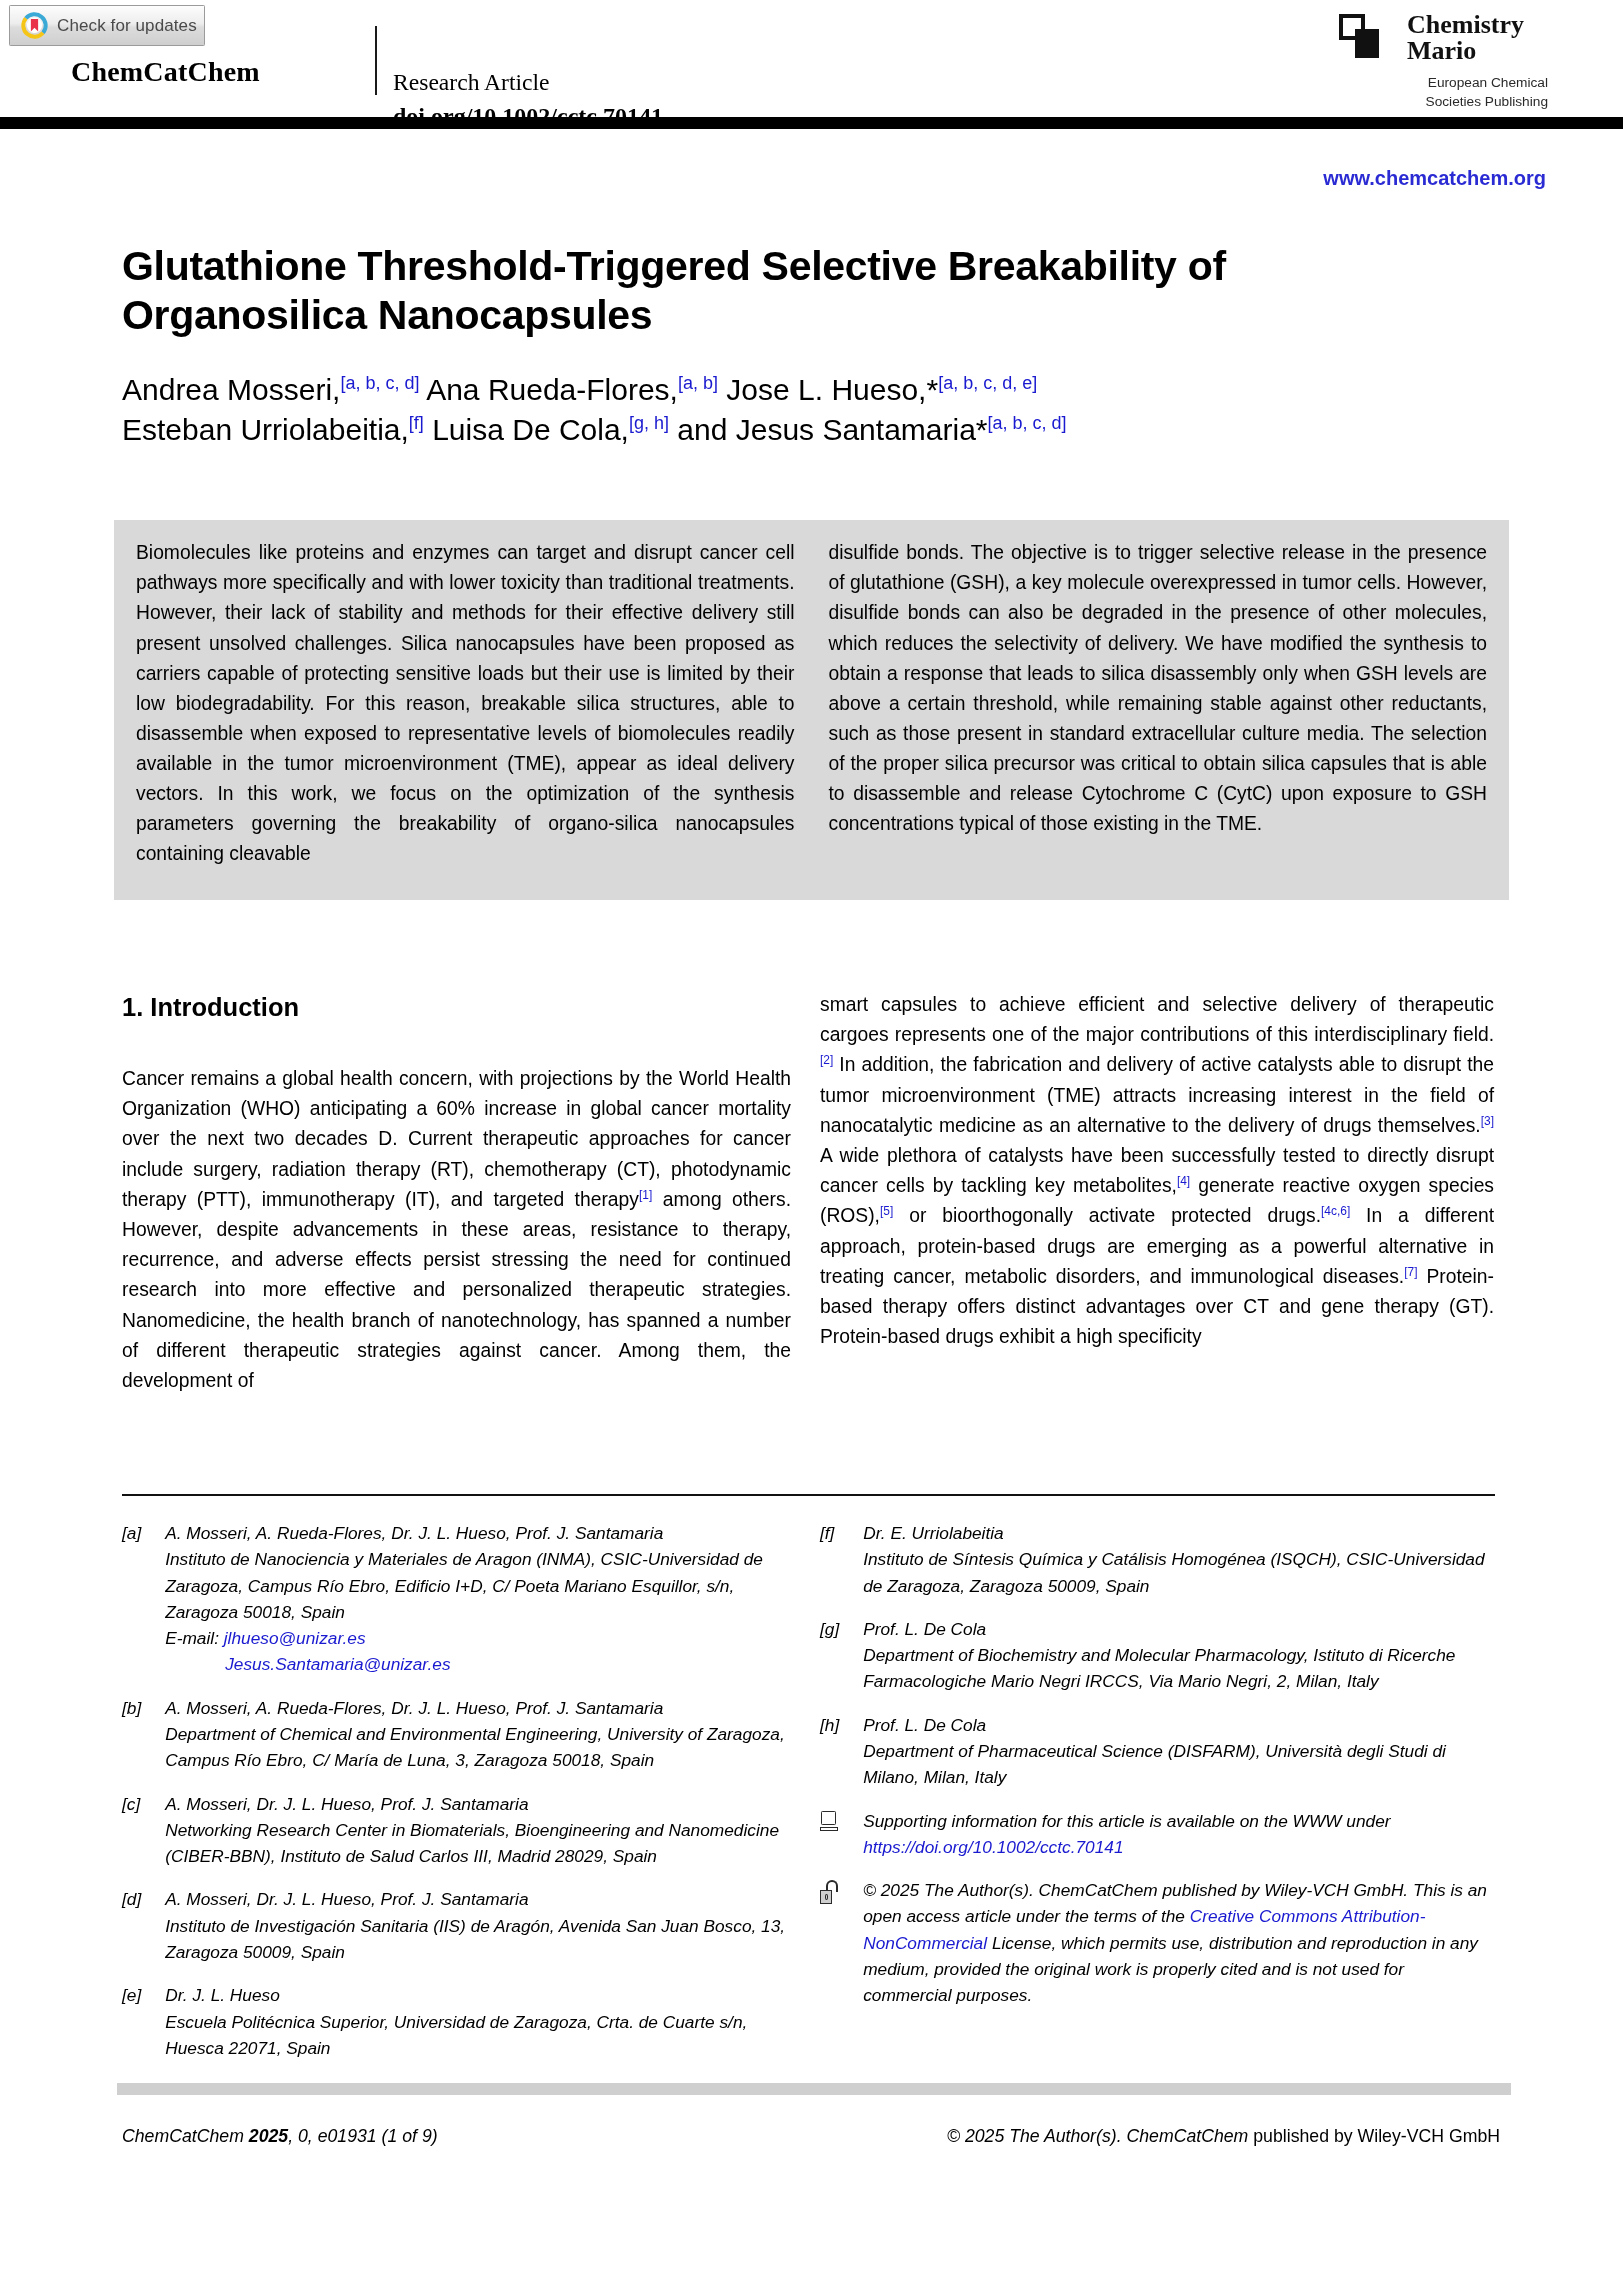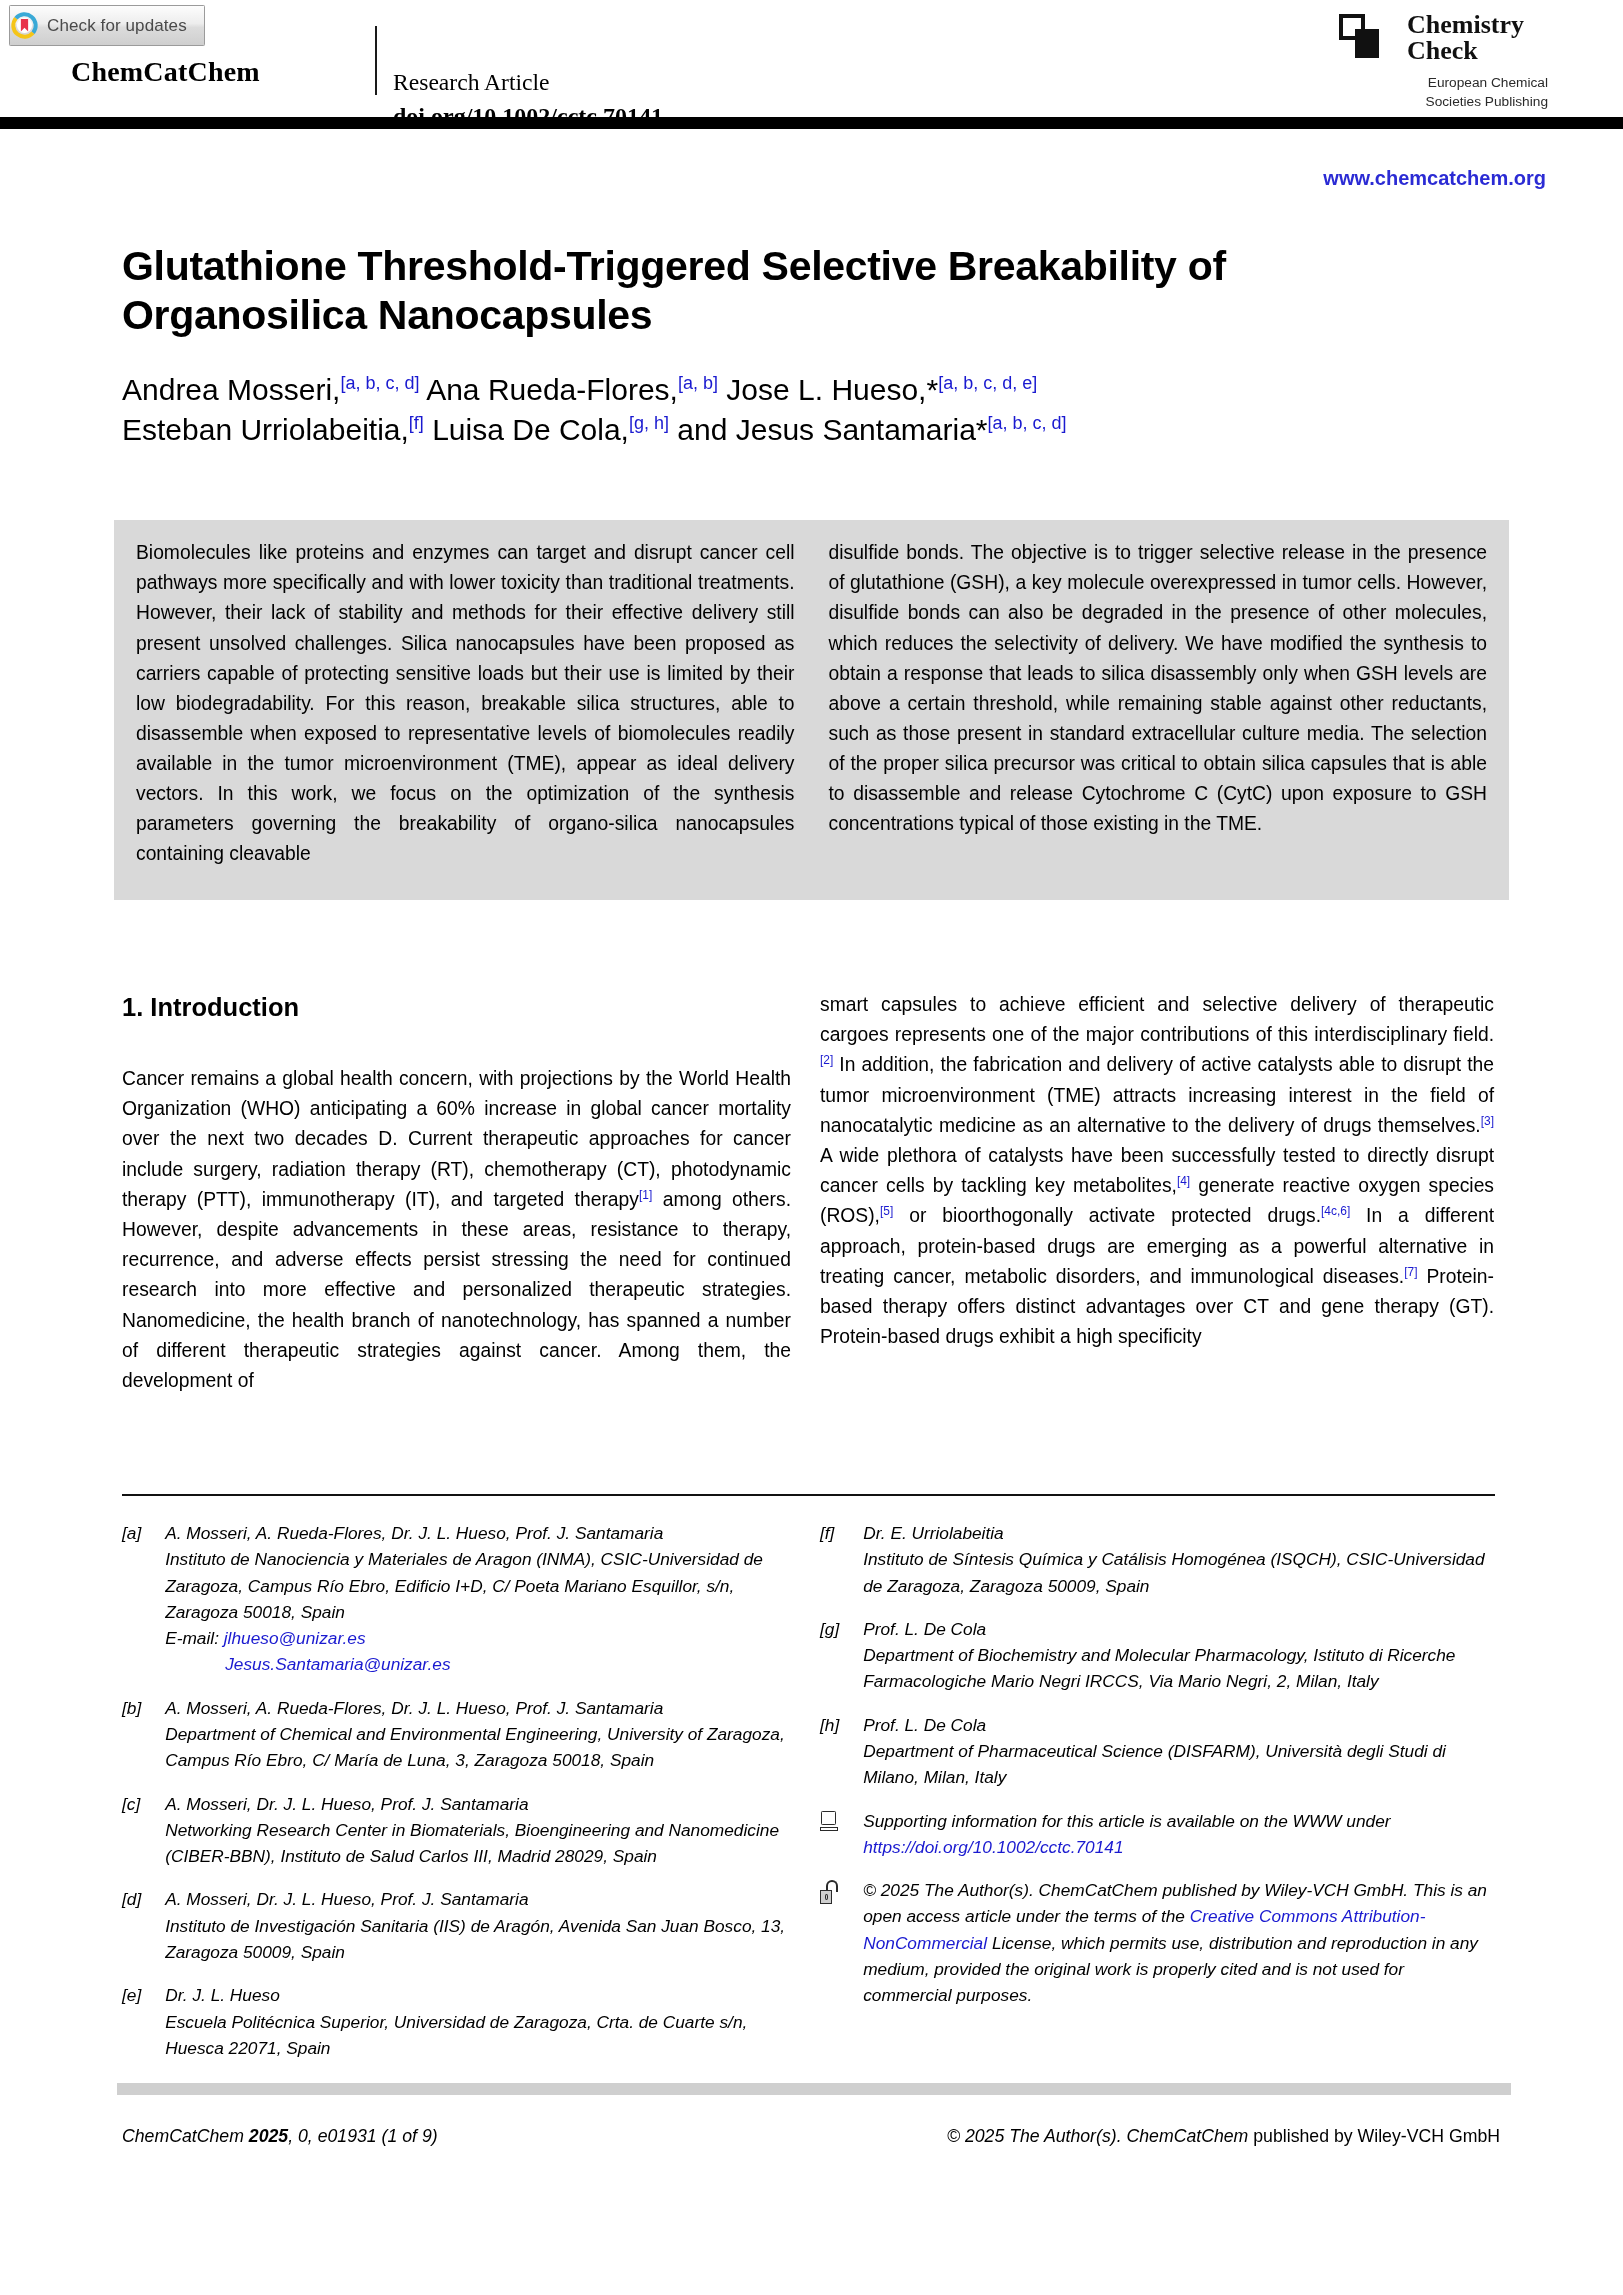--- a/index.html
+++ b/index.html
@@ -16,21 +16,21 @@
   .masthead {
     position:absolute; left:0; top:0; width:1623px; height:117px;
   }
   .crossmark {
     position:absolute; left:9.2px; top:5.2px;
     width:196px; height:41px;
     background:linear-gradient(to bottom,#fdfdfd 0%,#ededed 45%,#dcdcdc 55%,#cfcfcf 100%);
     border:0.7px solid #9b9b9b;
     border-radius:1.3px;
     display:flex; align-items:center; gap:7.9px;
-    padding-left:0;
+    padding-left:10px;
     box-sizing:border-box;
   }
   .crossmark-icon { width:29px; height:29px; position:relative; flex:0 0 auto; }
   .crossmark-label {
     font-size:17px; color:#4a4a4a; letter-spacing:0.1px;
     font-family:"Liberation Sans", sans-serif;
   }
 
   .journal-name {
     position:absolute; left:71px; top:56px;
@@ -213,21 +213,21 @@
   </div>
 
   <div class="ce-logo">
     <div class="ce-logo-top">
       <span class="ce-mark">
         <span class="sq-outline"></span>
         <span class="sq-solid"></span>
       </span>
       <span class="ce-wordmark">
         <span>Chemistry</span><br>
-        <span>Check</span>
+        <span>Mario</span>
       </span>
     </div>
     <div class="ce-sub">
       <span>European Chemical</span><br>
       <span>Societies Publishing</span>
     </div>
   </div>
 </div>
 
 <div class="black-bar"></div>

